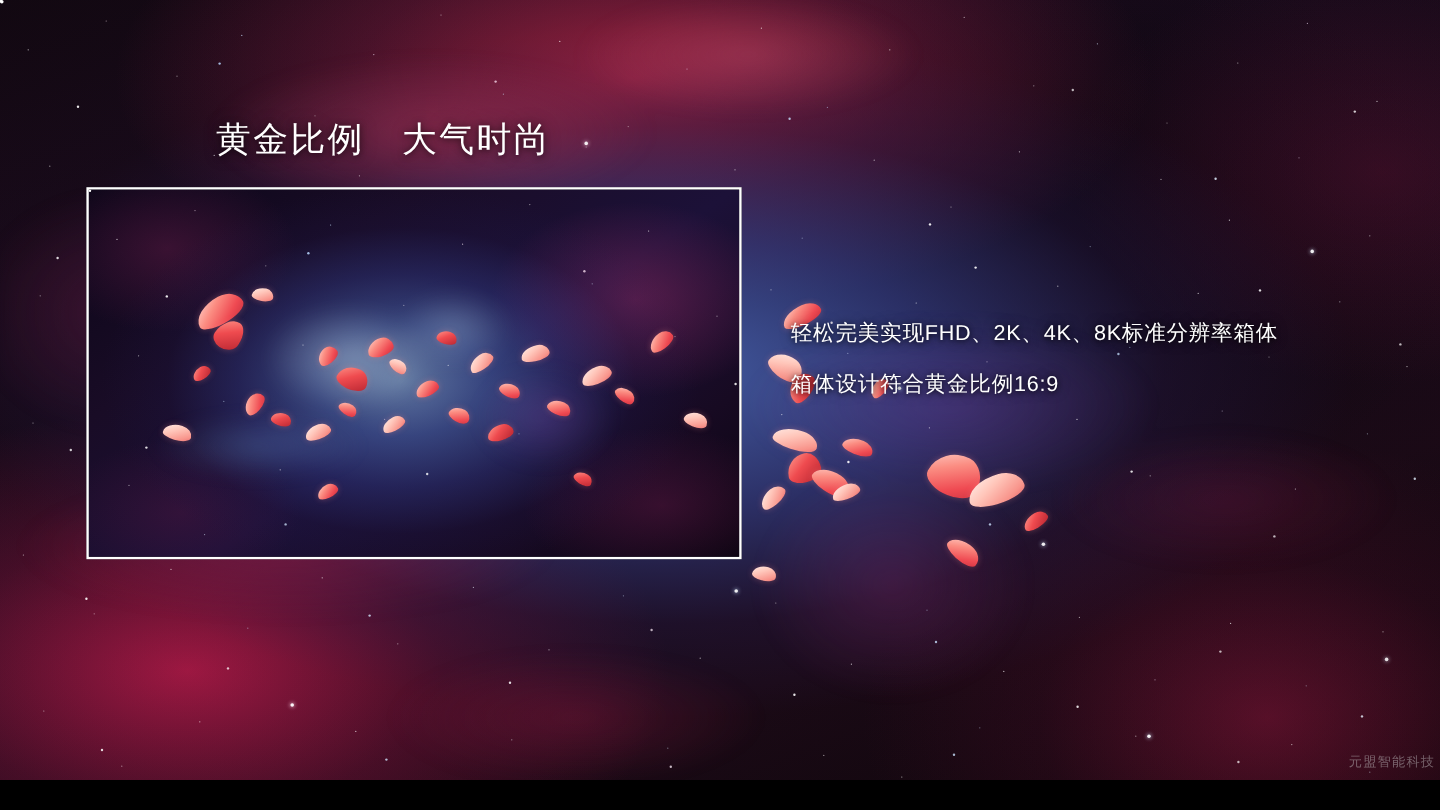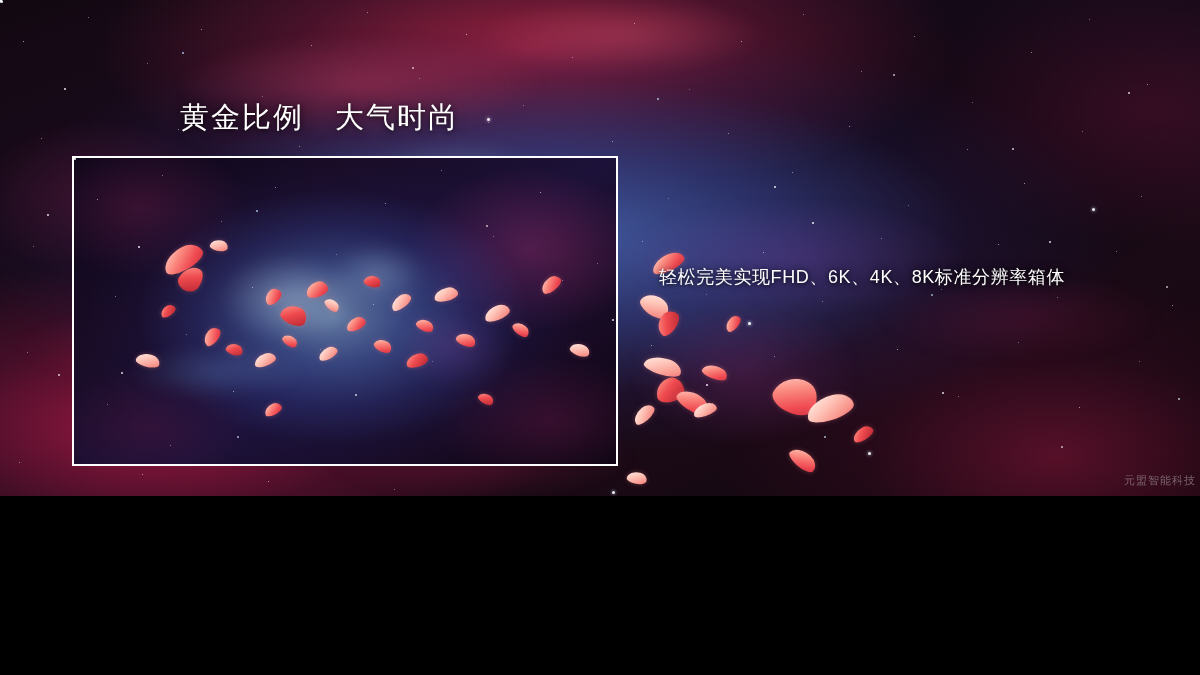--- a/index.html
+++ b/index.html
@@ -8,21 +8,21 @@
     padding: 0;
     background: #000;
   }
   body {
     font-family: "Liberation Sans", "DejaVu Sans", sans-serif;
   }
 
   #slide {
     position: relative;
     width: 1200px;
-    height: 496px;
+    height: 650px;
     overflow: hidden;
     background: #6d28d9;
     user-select: none;
   }
 
   
   .bg-layer {
     position: absolute;
     inset: 0;
     pointer-events: none;
@@ -336,18 +336,19 @@
       <div class="petal" style="left:466px; top:120px; width:22px; height:13px; transform:rotate(-36deg);"></div>
       <div class="petal pale" style="left:496px; top:186px; width:20px; height:12px; transform:rotate(22deg);"></div>
       <div class="petal" style="left:190px; top:246px; width:18px; height:11px; transform:rotate(-24deg);"></div>
       <div class="petal deep" style="left:404px; top:236px; width:16px; height:10px; transform:rotate(32deg);"></div>
     </div>
   </div>
 
   <div id="slide-title">黄金比例　大气时尚</div>
 
   <div id="body-text">
-    <div class="line">轻松完美实现FHD、6K、4K、8K标准分辨率箱体</div>
+    <div class="line">轻松完美实现FHD、2K、4K、8K标准分辨率箱体</div>
+    <div class="line">箱体设计符合黄金比例16:9</div>
   </div>
 
   <div id="watermark">元盟智能科技</div>
 
 </div>
 
 </body></html>

